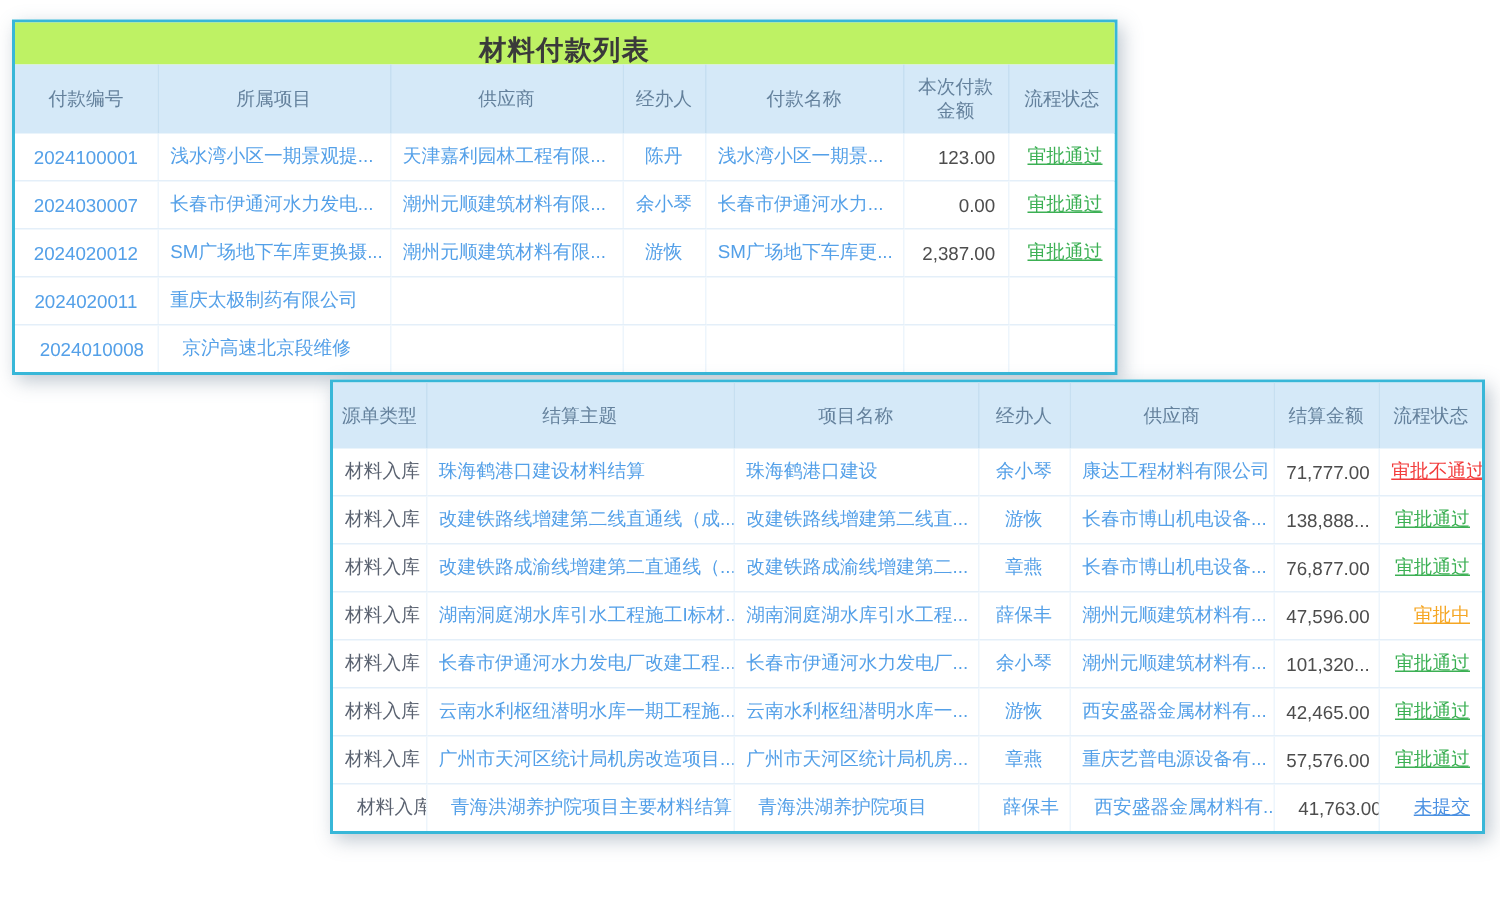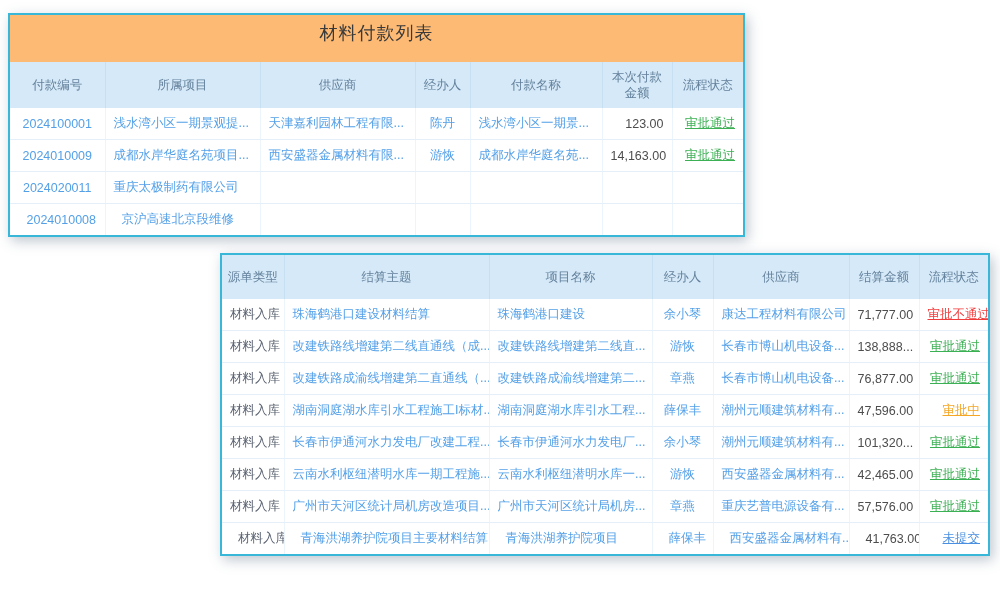--- a/index.html
+++ b/index.html
@@ -14,26 +14,26 @@
   .card {
     position: absolute;
     background: #ffffff;
     border: 2px solid #38b7d8;
     box-shadow: 3px 4px 12px rgba(110,130,150,0.45);
   }
   .card1 { left: 8px;   top: 13px;  width: 733px; z-index: 1; }
   .card2 { left: 220px; top: 253px; width: 766px; z-index: 2; }
 
   .card-title {
-    height: 47px; line-height: 36px;
+    height: 28px; line-height: 36px;
     text-align: center;
-    font-size: 18px; font-weight: normal;
+    font-size: 18px; font-weight: bold;
     color: #3a3a3a;
     letter-spacing: 1px;
-    background: #fdba74;
+    background: #bef264;
   }
 
   table.grid {
     width: 100%;
     border-collapse: collapse;
     table-layout: fixed;
   }
   table.grid thead th {
     background: #d5e9f8;
     color: #64819c;
@@ -100,26 +100,35 @@
         <tr>
           <td class="c-link ac">2024100001</td>
           <td class="c-link al">浅水湾小区一期景观提...</td>
           <td class="c-link al">天津嘉利园林工程有限...</td>
           <td class="c-link ac">陈丹</td>
           <td class="c-link al">浅水湾小区一期景...</td>
           <td class="c-amount ar">123.00</td>
           <td class="c-status has-status" style="color: rgb(60, 176, 84);">审批通过</td>
         </tr>
         <tr>
-          <td class="c-link ac">2024010009</td>
-          <td class="c-link al">成都水岸华庭名苑项目...</td>
-          <td class="c-link al">西安盛器金属材料有限...</td>
+          <td class="c-link ac">2024030007</td>
+          <td class="c-link al">长春市伊通河水力发电...</td>
+          <td class="c-link al">潮州元顺建筑材料有限...</td>
+          <td class="c-link ac">余小琴</td>
+          <td class="c-link al">长春市伊通河水力...</td>
+          <td class="c-amount ar">0.00</td>
+          <td class="c-status has-status" style="color: rgb(60, 176, 84);">审批通过</td>
+        </tr>
+        <tr>
+          <td class="c-link ac">2024020012</td>
+          <td class="c-link al">SM广场地下车库更换摄...</td>
+          <td class="c-link al">潮州元顺建筑材料有限...</td>
           <td class="c-link ac">游恢</td>
-          <td class="c-link al">成都水岸华庭名苑...</td>
-          <td class="c-amount ar">14,163.00</td>
+          <td class="c-link al">SM广场地下车库更...</td>
+          <td class="c-amount ar">2,387.00</td>
           <td class="c-status has-status" style="color: rgb(60, 176, 84);">审批通过</td>
         </tr>
         <tr>
           <td class="c-link ac">2024020011</td>
           <td class="c-link al">重庆太极制药有限公司</td>
           <td class="c-link al"></td>
           <td class="c-link ac"></td>
           <td class="c-link al"></td>
           <td class="c-amount ar"></td>
           <td class="c-status"></td>

